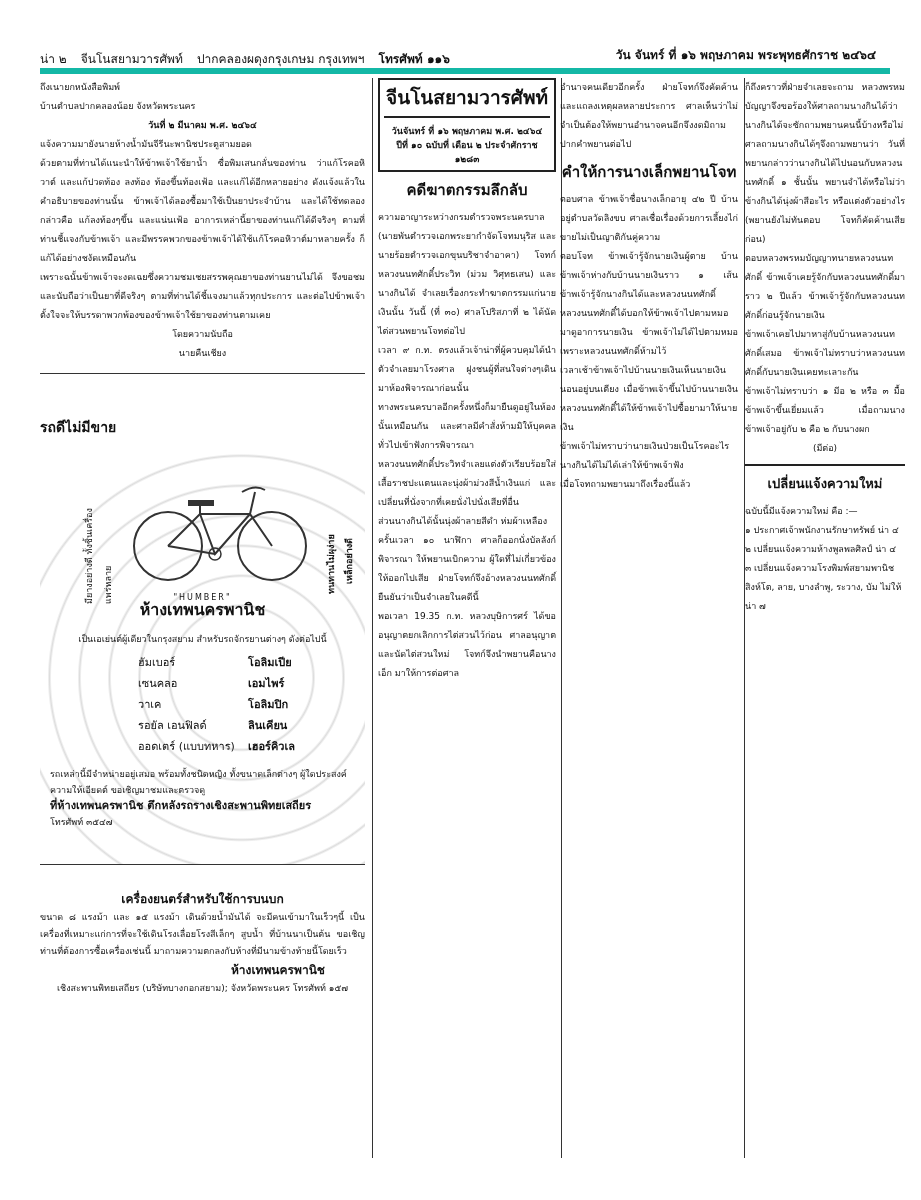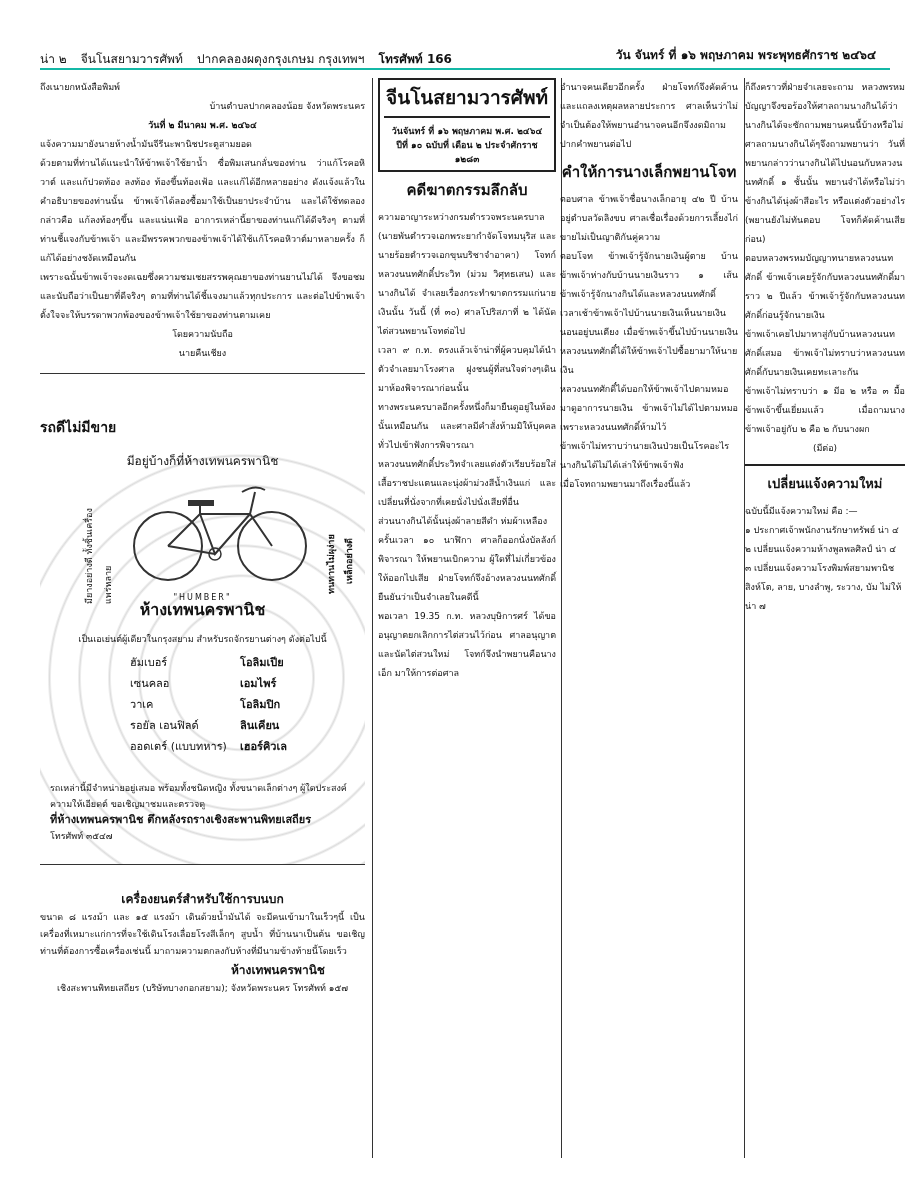--- a/index.html
+++ b/index.html
@@ -1,18 +1,18 @@
 <!DOCTYPE html>
 <html><head>
 <meta charset="utf-8">
 <style>
   html,body{margin:0;padding:0;background:#fff;}
   body{width:921px;height:1200px;position:relative;overflow:hidden;font-family:"DejaVu Sans",sans-serif;color:#111;}
   .page{position:absolute;left:40px;top:40px;width:850px;height:1120px;}
-  .masthead{position:absolute;left:0;top:0;width:850px;height:28px;border-bottom:2px solid #14b8a6;display:flex;align-items:flex-end;font-size:12px;white-space:nowrap;}
+  .masthead{position:absolute;left:0;top:0;width:850px;height:28px;border-bottom:6px solid #14b8a6;display:flex;align-items:flex-end;font-size:12px;white-space:nowrap;}
   .masthead span{margin-right:14px;}
   .mh-right{position:absolute;right:0;bottom:4px;font-weight:bold;font-size:12px;margin-top:36px;}
   .col{position:absolute;top:38px;font-size:9px;line-height:19px;overflow:hidden;}
   .col1{left:0;width:325px;height:1000px;}
   .col2{left:332px;width:178px;height:1080px;border-left:1px solid #333;border-right:1px solid #333;padding:0 5px;}
   .col3{left:520px;width:178px;height:1080px;border-right:1px solid #333;padding-right:6px;}
   .col4{left:705px;width:160px;height:1080px;}
   .txt{text-align:justify;}
   .title-box{border:2px solid #222;padding:4px;margin-bottom:6px;text-align:center;}
   .paper-title{font-size:19px;font-weight:bold;line-height:26px;}
@@ -21,58 +21,57 @@
   .ad-box{border-top:1px solid #333;border-bottom:1px solid #333;position:relative;height:490px;margin-top:10px;
           background:radial-gradient(circle at 62% 62%,transparent 0,transparent 70px,#ddd 72px,transparent 74px,transparent 100px,#ddd 102px,transparent 104px,transparent 130px,#ddd 132px,transparent 134px,transparent 160px,#ddd 162px,transparent 164px,transparent 190px,#ddd 192px,transparent 194px,transparent 220px,#ddd 222px,transparent 224px);}
   .ad-head{font-size:14px;font-weight:bold;text-align:left;position:absolute;left:0;right:0;top:44px;}
   .ad-sub{font-size:12px;text-align:center;position:absolute;left:0;right:0;top:78px;}
   .bike{position:absolute;left:90px;top:100px;width:180px;height:110px;}
   .humber{position:absolute;left:0;right:0;top:214px;text-align:center;font-size:8px;letter-spacing:2px;}
   .ad-shop{position:absolute;left:0;right:0;top:226px;text-align:center;font-size:16px;font-weight:bold;}
   .vert{position:absolute;font-size:9px;writing-mode:vertical-rl;transform:rotate(180deg);}
   .list{position:absolute;left:90px;top:278px;font-size:11px;line-height:21px;}
   .list div{display:flex;width:200px;}
-  .list span:first-child{width:110px;}
+  .list span:first-child{width:110px;margin-left:8px;}
   .list span:last-child{font-weight:bold;}
-  .ad-foot{position:absolute;left:10px;right:6px;top:392px;font-size:9px;line-height:16px;margin-top:14px;}
+  .ad-foot{position:absolute;left:10px;right:6px;top:392px;font-size:9px;line-height:16px;}
   .ad2{margin-top:24px;font-size:9px;line-height:17px;}
   .ad2 .h{font-size:12px;font-weight:bold;text-align:center;line-height:20px;}
-  .right{text-align:right;}
+  .right{}
   .bold{font-weight:bold;}
   .center{text-align:center;}
   .rule{border-top:2px solid #222;margin:6px 0;}
 </style>
 </head>
 <body>
 
 <div class="page">
 
   <div class="masthead">
     <span>น่า ๒</span>
     <span>จีนโนสยามวารศัพท์</span>
     <span>ปากคลองผดุงกรุงเกษม กรุงเทพฯ</span>
-    <span class="bold">โทรศัพท์ 166</span>
+    <span class="bold">โทรศัพท์ ๑๑๖</span>
     <span class="mh-right">วัน จันทร์ ที่ ๑๖ พฤษภาคม พระพุทธศักราช ๒๔๖๔</span>
   </div>
 
   <div class="col col1">
     <div>
       <div>ถึงเนายกหนังสือพิมพ์</div>
       <div class="right">บ้านตำบลปากคลองน้อย จังหวัดพระนคร</div>
       <div class="center bold">วันที่ ๒ มีนาคม พ.ศ. ๒๔๖๔</div>
       <div class="txt">แจ้งความมายังนายห้างน้ำมันจีรีนะพานิชประตูสามยอด</div>
       <div class="txt">ด้วยตามที่ท่านได้แนะนำให้ข้าพเจ้าใช้ยาน้ำ ซื่อพิมเสนกลั่นของท่าน ว่าแก้โรคอหิวาต์ และแก้ปวดท้อง ลงท้อง ท้องขึ้นท้องเฟ้อ และแก้ได้อีกหลายอย่าง ดังแจ้งแล้วในคำอธิบายของท่านนั้น ข้าพเจ้าได้ลองซื้อมาใช้เป็นยาประจำบ้าน และได้ใช้ทดลองกล่าวคือ แก้ลงท้องๆขึ้น และแน่นเฟ้อ อาการเหล่านี้ยาของท่านแก้ได้ดีจริงๆ ตามที่ท่านชี้แจงกับข้าพเจ้า และมีพรรคพวกของข้าพเจ้าได้ใช้แก้โรคอหิวาต์มาหลายครั้ง ก็แก้ได้อย่างชงัดเหมือนกัน</div>
       <div class="txt">เพราะฉนั้นข้าพเจ้าจะงดเฉยซึ่งความชมเชยสรรพคุณยาของท่านยานไม่ได้ จึงขอชมและนับถือว่าเป็นยาที่ดีจริงๆ ตามที่ท่านได้ชี้แจงมาแล้วทุกประการ และต่อไปข้าพเจ้าตั้งใจจะให้บรรดาพวกพ้องของข้าพเจ้าใช้ยาของท่านตามเคย</div>
       <div class="center">โดยความนับถือ</div>
       <div class="center">นายคืนเชียง</div>
     </div>
 
     <div class="ad-box">
       <div class="ad-head">รถดีไม่มีขาย</div>
-      <div class="ad-sub">มีอยู่บ้างก็ที่ห้างเทพนครพานิช</div>
       <div class="vert" style="left:40px;top:120px;height:110px;">มียางอย่างดี ทั้งชิ้นเครื่องแพร่หลาย</div>
       <div class="vert bold" style="left:282px;top:120px;height:100px;">ทนทานไม่ผุง่าย</div>
       <div class="vert bold" style="left:300px;top:110px;height:100px;">เหล็กอย่างดี</div>
       <svg class="bike" viewBox="0 0 180 110">
         <circle cx="38" cy="72" r="34" fill="none" stroke="#333" stroke-width="2"></circle>
         <circle cx="142" cy="72" r="34" fill="none" stroke="#333" stroke-width="2"></circle>
         <polyline points="38,72 70,40 120,40 142,72" fill="none" stroke="#333" stroke-width="2"></polyline>
         <polyline points="70,40 85,80 120,40" fill="none" stroke="#333" stroke-width="2"></polyline>
         <line x1="38" y1="72" x2="85" y2="80" stroke="#333" stroke-width="2"></line>
         <line x1="120" y1="40" x2="125" y2="18" stroke="#333" stroke-width="2"></line>
@@ -136,22 +135,22 @@
     <div class="txt">ส่วนนางกินได้นั้นนุ่งผ้าลายสีดำ ห่มผ้าเหลือง</div>
     <div class="txt">ครั้นเวลา ๑๐ นาฬิกา ศาลก็ออกนั่งบัลลังก์พิจารณา ให้พยานเบิกความ ผู้ใดที่ไม่เกี่ยวข้องให้ออกไปเสีย ฝ่ายโจทก์จึงอ้างหลวงนนทศักดิ์ยืนยันว่าเป็นจำเลยในคดีนี้</div>
     <div class="txt">พอเวลา 19.35 ก.ท. หลวงบุษิการศร์ ได้ขออนุญาตยกเลิกการไต่สวนไว้ก่อน ศาลอนุญาตและนัดไต่สวนใหม่ โจทก์จึงนำพยานคือนางเอ็ก มาให้การต่อศาล</div>
   </div>
 
   <div class="col col3">
     <div class="txt">อำนาจคนเดียวอีกครั้ง ฝ่ายโจทก์จึงคัดค้าน และแถลงเหตุผลหลายประการ ศาลเห็นว่าไม่จำเป็นต้องให้พยานอำนาจคนอีกจึงงดมิถามปากคำพยานต่อไป</div>
     <div class="head">คำให้การนางเล็กพยานโจท</div>
     <div class="txt">ตอบศาล ข้าพเจ้าชื่อนางเล็กอายุ ๔๒ ปี บ้านอยู่ตำบลวัดลิงขบ ศาลเชื่อเรื่องด้วยการเลี้ยงไก่ขายไม่เป็นญาติกันคู่ความ</div>
     <div class="txt">ตอบโจท ข้าพเจ้ารู้จักนายเงินผู้ตาย บ้านข้าพเจ้าห่างกับบ้านนายเงินราว ๑ เส้น ข้าพเจ้ารู้จักนางกินได้และหลวงนนทศักดิ์</div>
+    <div class="txt">หลวงนนทศักดิ์ได้บอกให้ข้าพเจ้าไปตามหมอมาดูอาการนายเงิน ข้าพเจ้าไม่ได้ไปตามหมอ เพราะหลวงนนทศักดิ์ห้ามไว้</div>
     <div class="txt">เวลาเช้าข้าพเจ้าไปบ้านนายเงินเห็นนายเงินนอนอยู่บนเตียง เมื่อข้าพเจ้าขึ้นไปบ้านนายเงิน หลวงนนทศักดิ์ได้ให้ข้าพเจ้าไปซื้อยามาให้นายเงิน</div>
-    <div class="txt">หลวงนนทศักดิ์ได้บอกให้ข้าพเจ้าไปตามหมอมาดูอาการนายเงิน ข้าพเจ้าไม่ได้ไปตามหมอ เพราะหลวงนนทศักดิ์ห้ามไว้</div>
     <div class="txt">ข้าพเจ้าไม่ทราบว่านายเงินป่วยเป็นโรคอะไร นางกินได้ไม่ได้เล่าให้ข้าพเจ้าฟัง</div>
     <div class="txt">เมื่อโจทถามพยานมาถึงเรื่องนี้แล้ว</div>
   </div>
 
   <div class="col col4">
     <div class="txt">ก็ถึงคราวที่ฝ่ายจำเลยจะถาม หลวงพรหมบัญญาจึงขอร้องให้ศาลถามนางกินได้ว่า นางกินได้จะซักถามพยานคนนี้บ้างหรือไม่ ศาลถามนางกินได้ๆจึงถามพยานว่า วันที่พยานกล่าวว่านางกินได้ไปนอนกับหลวงนนทศักดิ์ ๑ ชั้นนั้น พยานจำได้หรือไม่ว่าข้างกินได้นุ่งผ้าสีอะไร หรือแต่งตัวอย่างไร (พยานยังไม่ทันตอบ โจทก็คัดค้านเสียก่อน)</div>
     <div class="txt">ตอบหลวงพรหมบัญญาทนายหลวงนนทศักดิ์ ข้าพเจ้าเคยรู้จักกับหลวงนนทศักดิ์มาราว ๒ ปีแล้ว ข้าพเจ้ารู้จักกับหลวงนนทศักดิ์ก่อนรู้จักนายเงิน</div>
     <div class="txt">ข้าพเจ้าเคยไปมาหาสู่กับบ้านหลวงนนทศักดิ์เสมอ ข้าพเจ้าไม่ทราบว่าหลวงนนทศักดิ์กับนายเงินเคยทะเลาะกัน</div>
     <div class="txt">ข้าพเจ้าไม่ทราบว่า ๑ มีอ ๒ หรือ ๓ มื้อ ข้าพเจ้าขึ้นเยี่ยมแล้ว เมื่อถามนาง ข้าพเจ้าอยู่กับ ๒ คือ ๒ กับนางผก</div>
     <div class="center">(มีต่อ)</div>

